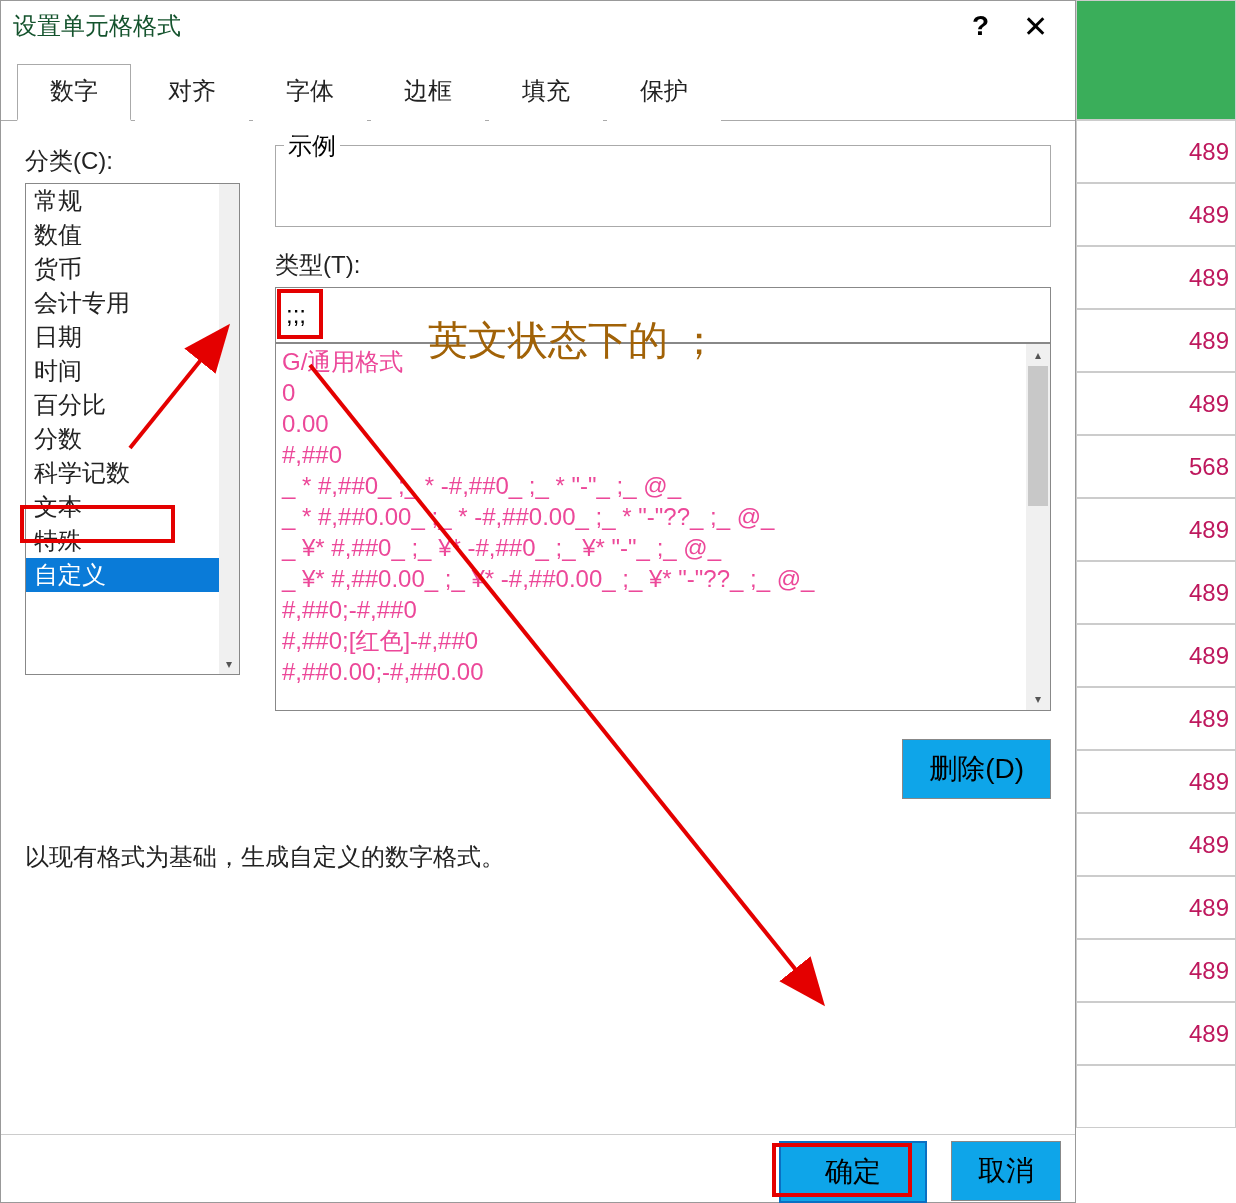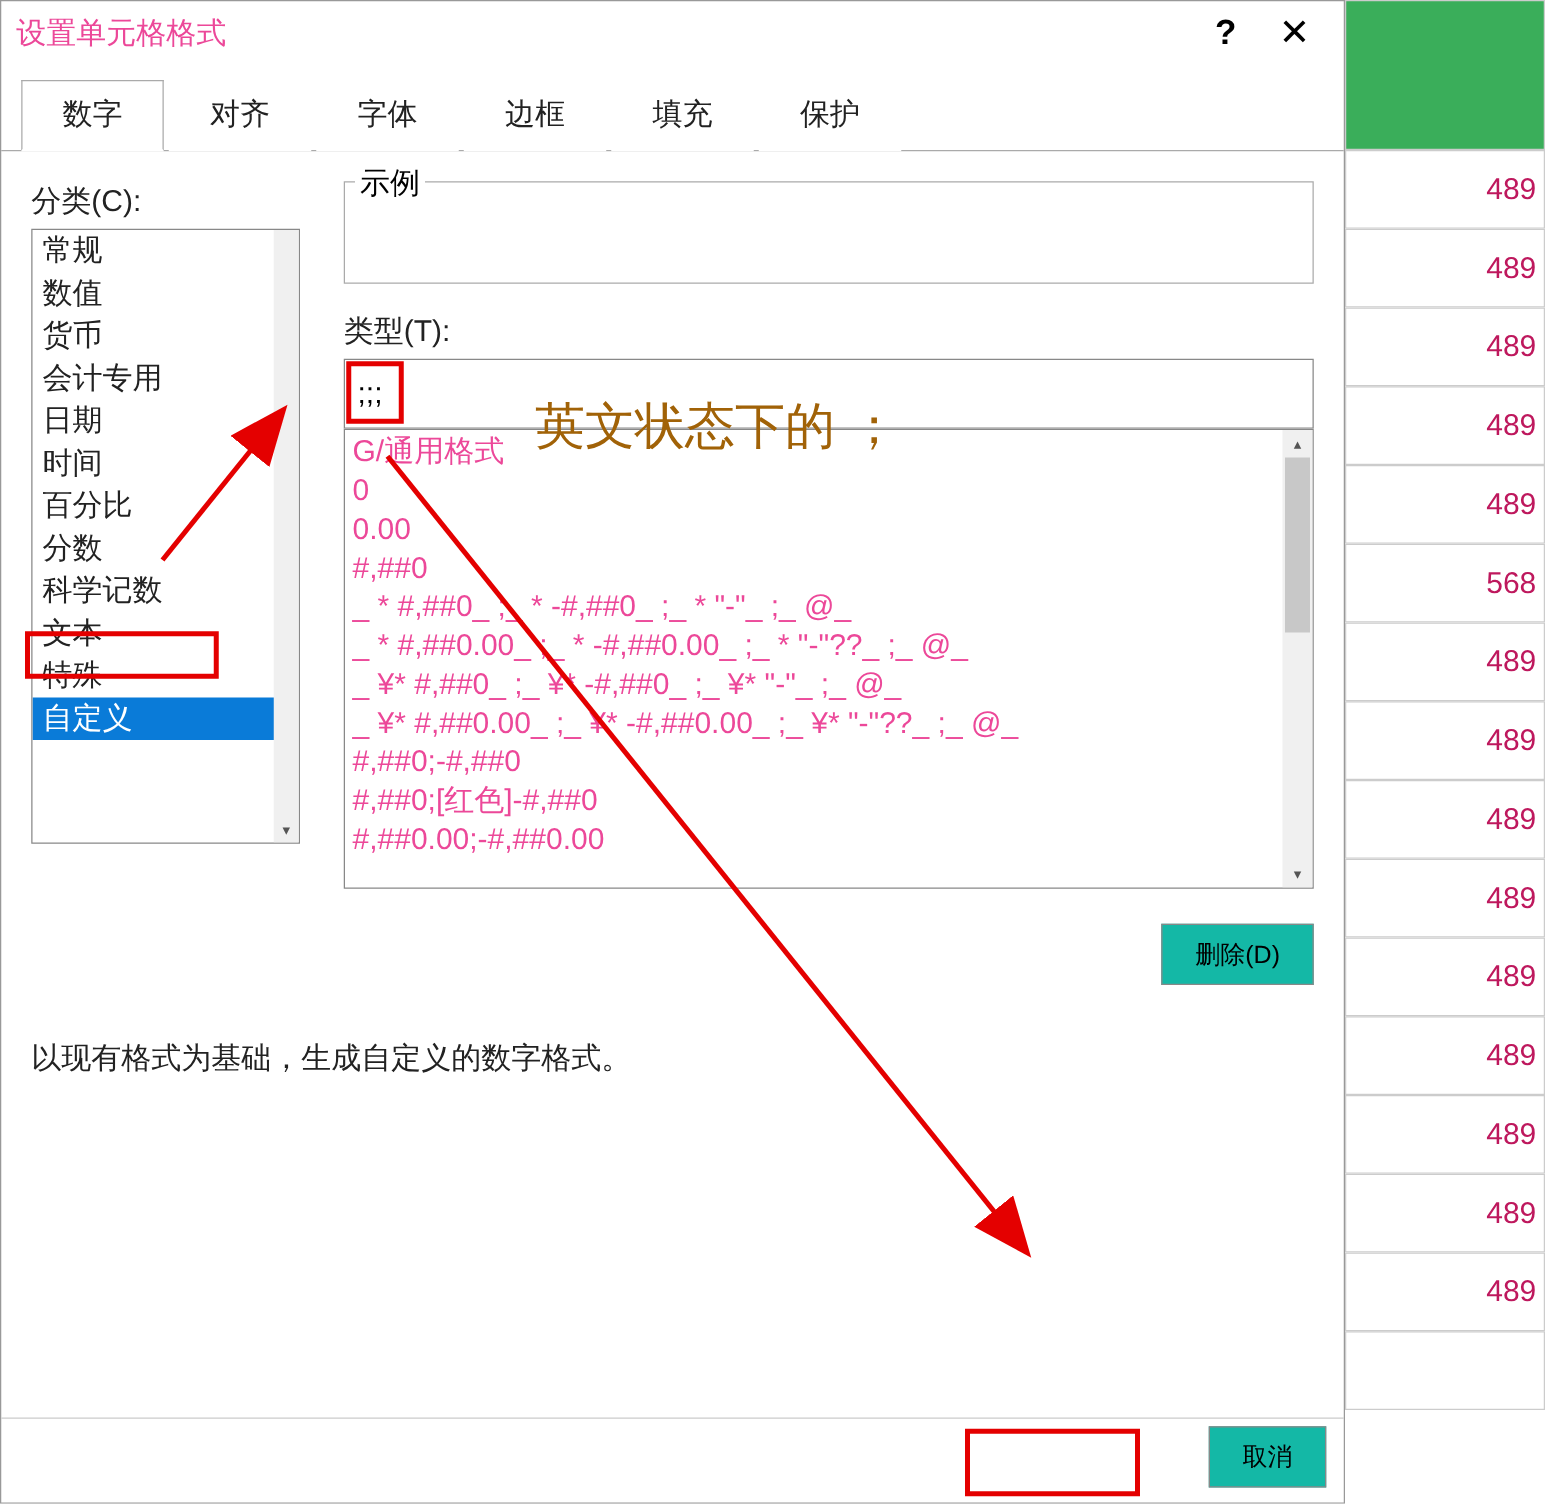--- a/index.html
+++ b/index.html
@@ -20,21 +20,21 @@
       position: absolute;
       left: 0;
       top: 0;
     }
     .titlebar {
       height: 50px;
       display: flex;
       align-items: center;
       padding: 0 12px;
     }
-    .titlebar-title { flex: 1; color: #ec4899; font-size: 24px; }
+    .titlebar-title { flex: 1; color: #14532d; font-size: 24px; }
     .titlebar-help {
       width: 55px; text-align: center; font-size: 28px; font-weight: bold;
       cursor: pointer;
     }
     .titlebar-close {
       width: 55px; text-align: center; font-size: 30px; font-weight: 300;
       cursor: pointer;
     }
     .tabs {
       display: flex;
@@ -161,22 +161,22 @@
     .format-scroll .arrow.down { position:absolute; bottom:0; }
     .format-scroll .thumb {
       position: absolute; top: 22px; width: 20px; left: 2px; height: 140px;
       background: #c8c8c8;
     }
     .delete-btn-row {
       display: flex; justify-content: flex-end; margin-top: 28px;
     }
     .btn {
       border: 1px solid #888;
-      background: #14b8a6;
-      font-size: 20px;
+      background: #0ea5e9;
+      font-size: 28px;
       padding: 10px 26px;
       cursor: pointer;
       font-family: inherit;
       text-align: right;
     }
     .hint {
       margin-top: 42px;
       font-size: 24px;
       color: #222;
     }
@@ -333,20 +333,21 @@
         <div class="delete-btn-row">
           <button class="btn">删除(D)</button>
         </div>
       </div>
     </div>
 
     <div class="hint">以现有格式为基础，生成自定义的数字格式。</div>
   </div>
 
   <div class="footer">
+    <button class="btn btn-primary">确定</button>
     <button class="btn">取消</button>
   </div>
 </div>
 
 <div class="anno anno-box" style="left:20px; top:505px; width:155px; height:38px;"></div>
 <div class="anno anno-box" style="left:772px; top:1143px; width:140px; height:54px;"></div>
 <div class="anno anno-text" style="left:428px; top:313px;">英文状态下的  ；</div>
 
 <svg class="arrow-svg" width="1236" height="1203">
   <defs>

